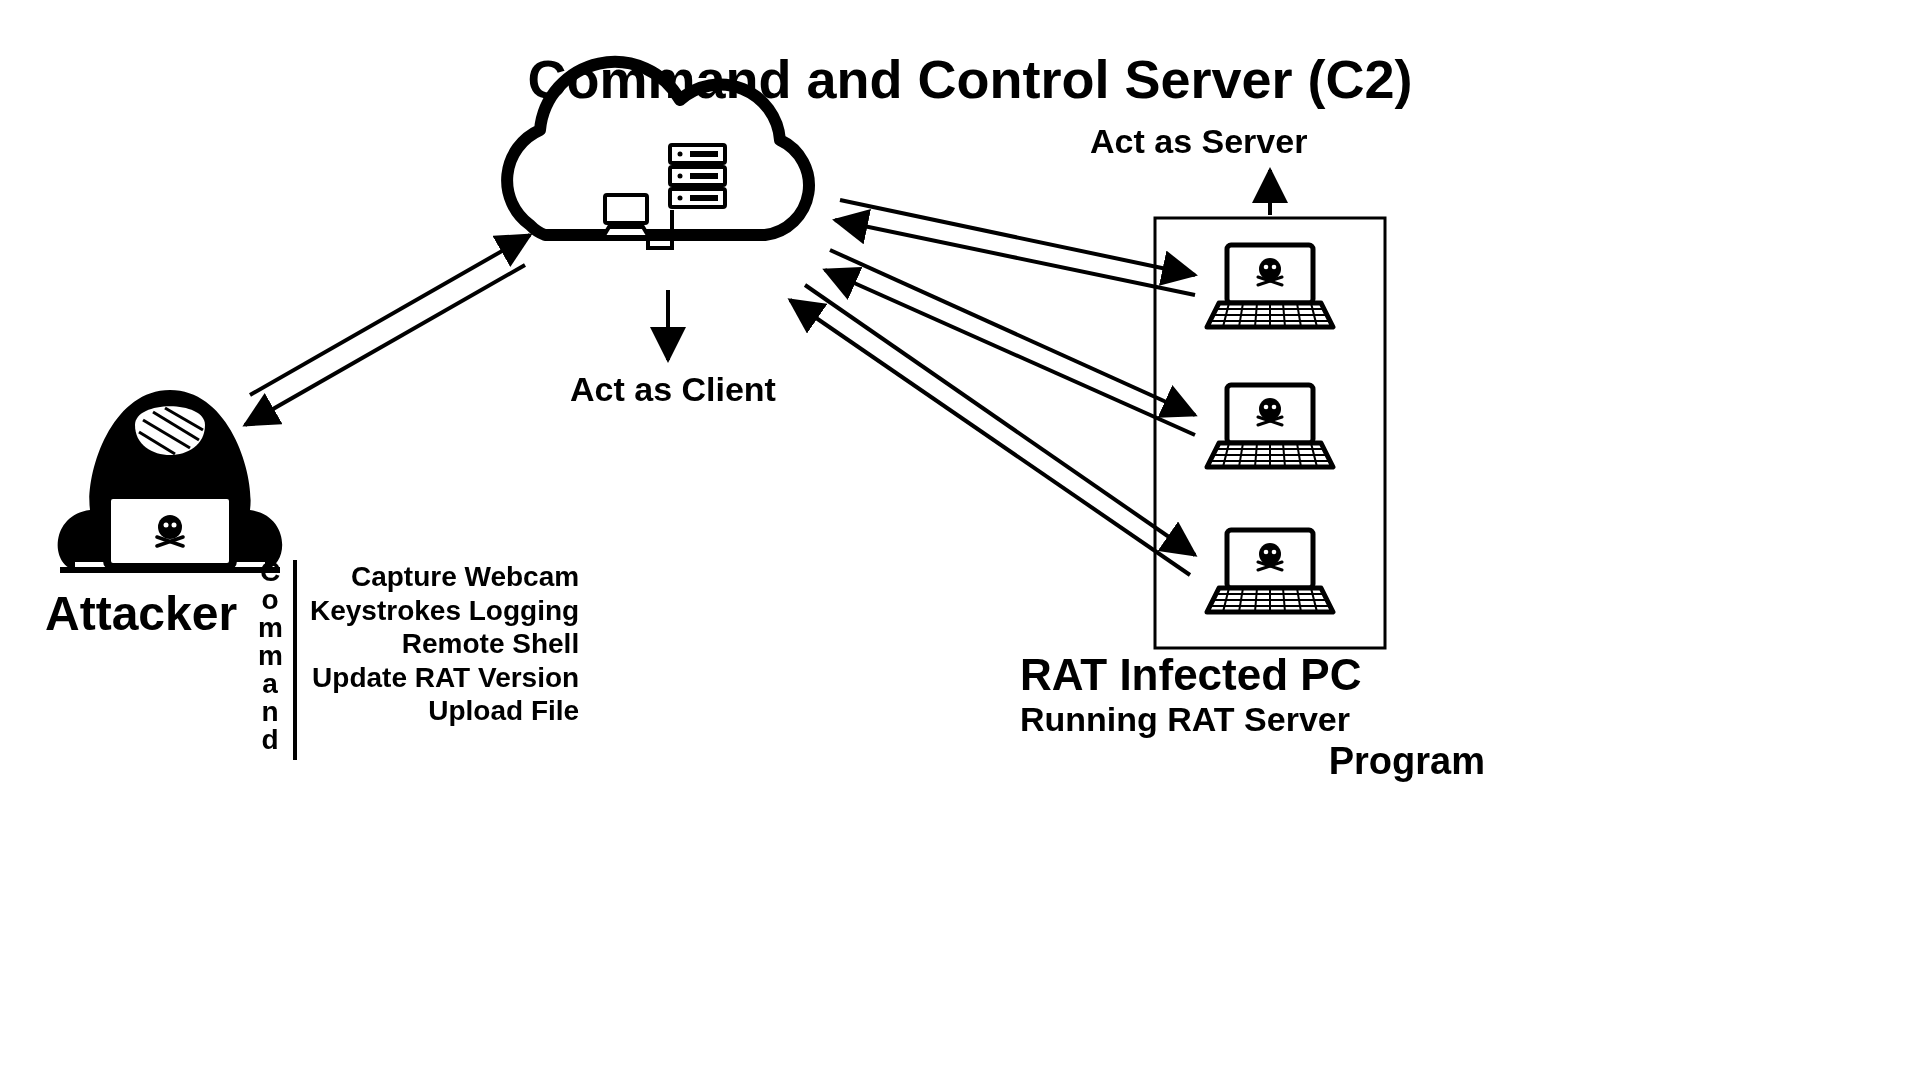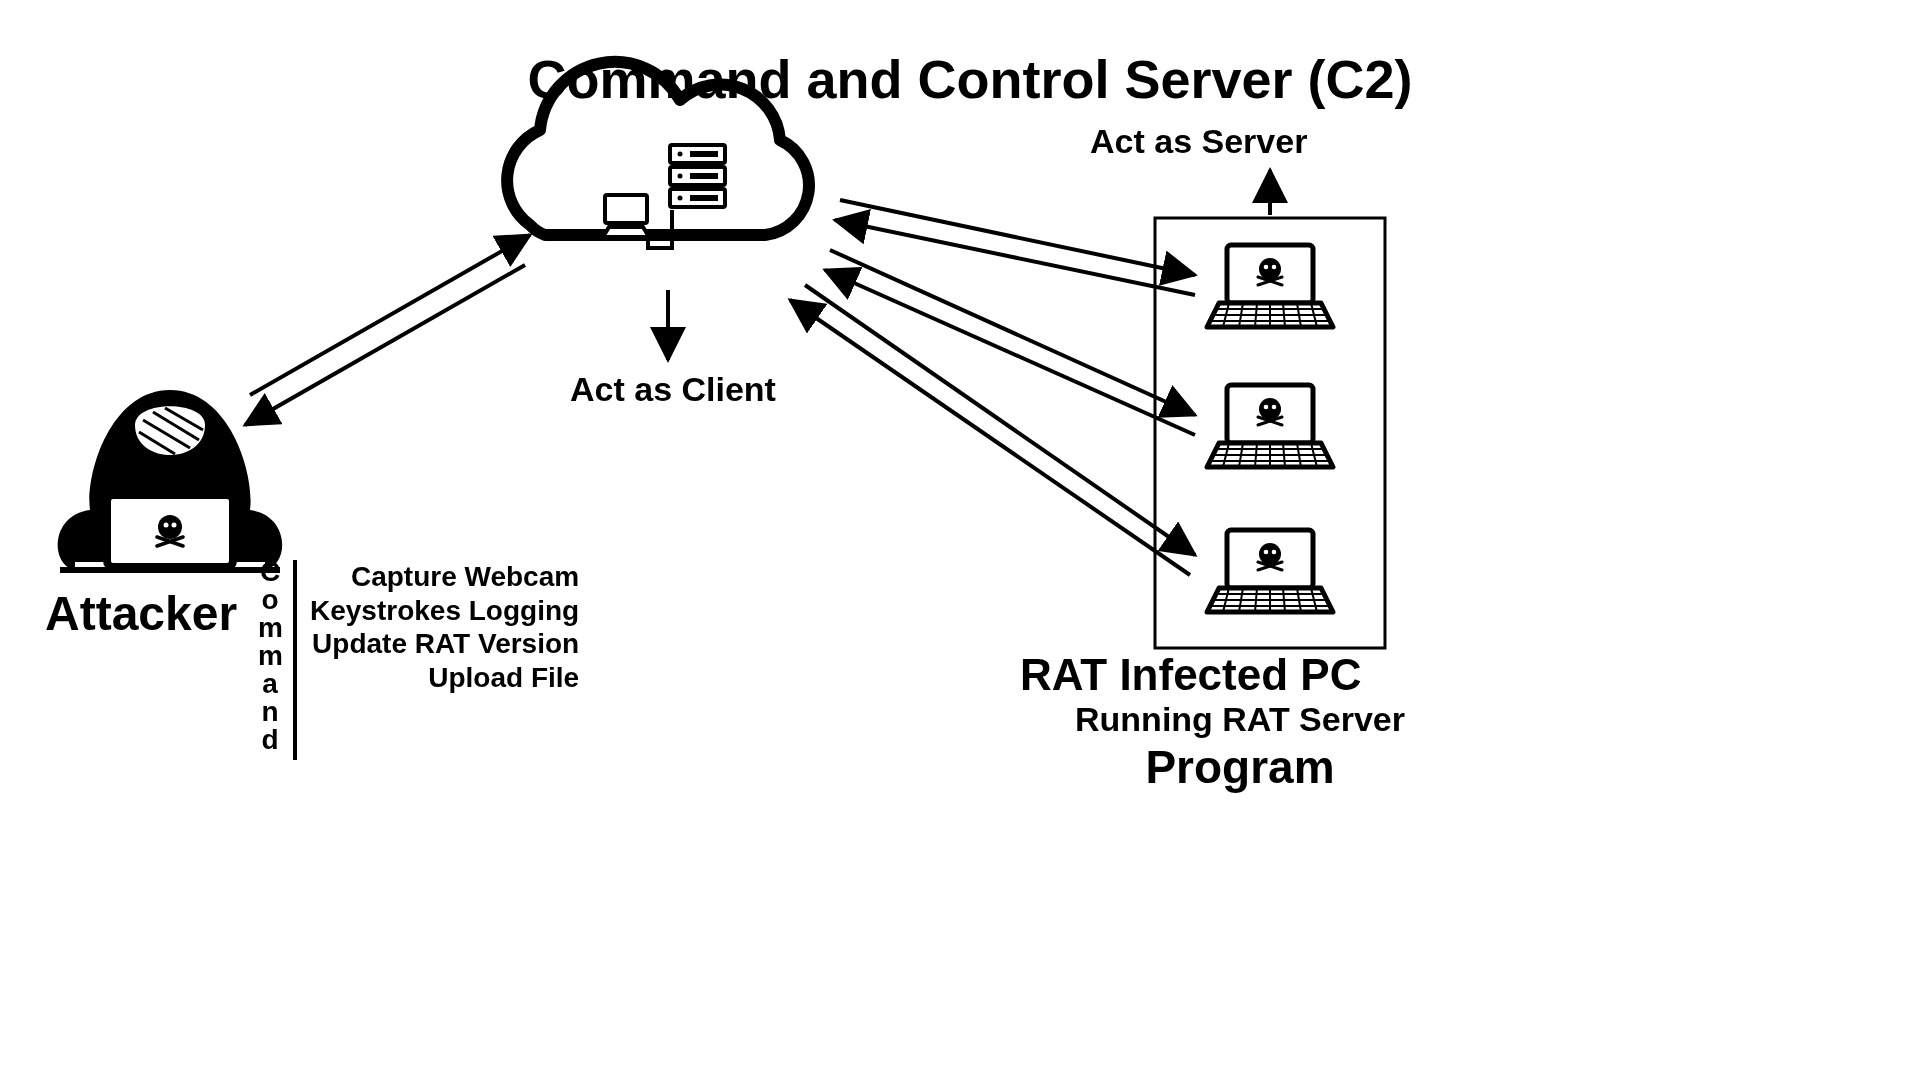--- a/index.html
+++ b/index.html
@@ -43,36 +43,37 @@
 
 <div class="title" style="left:0; right:0; top:48px; font-size:54px;padding-left:20px;">Command and Control Server (C2)</div>
 
 <div class="lbl" style="left:45px; top:586px; font-size:48px;">Attacker</div>
 
 <div class="lbl" style="left:570px; top:370px; font-size:34px;">Act as Client</div>
 
 <div class="lbl" style="left:1090px; top:122px; font-size:34px;text-align:right;">Act as Server</div>
 
 <div class="lbl" style="left:1020px; top:650px; width:440px; text-align:left; font-size:44px; font-weight:900;">RAT Infected PC</div>
-<div class="lbl" style="left:1020px; top:700px; width:440px; text-align:center; font-size:34px;">Running RAT Server</div>
-<div class="lbl" style="left:1020px; top:740px; width:440px; text-align:center; font-size:46px;">Program</div>
+<div class="lbl" style="left:1020px; top:700px; width:440px; text-align:left; font-size:34px;">Running RAT Server</div>
+<div class="lbl" style="left:1045px; top:740px; width:440px; text-align:right; font-size:38px;">Program</div>
 
 <div class="cmd-vert" style="left:258px; top:558px; width:24px;">
   <div>C</div>
   <div>o</div>
   <div>m</div>
   <div>m</div>
   <div>a</div>
   <div>n</div>
   <div>d</div>
 </div>
 
 <div class="cmd-list" style="left:310px; top:560px;">
   <div>Capture Webcam</div>
   <div>Keystrokes Logging</div>
+  <div>Remote Shell</div>
   <div>Update RAT Version</div>
   <div>Upload File</div>
 </div>
 
 <svg width="1920" height="1080" viewBox="0 0 1920 1080">
   <defs>
     <marker id="arrow" viewBox="0 0 12 12" refX="11" refY="6" markerWidth="9" markerHeight="9" orient="auto-start-reverse">
       <path d="M0,0 L12,6 L0,12 z" fill="#000"></path>
     </marker>
 

